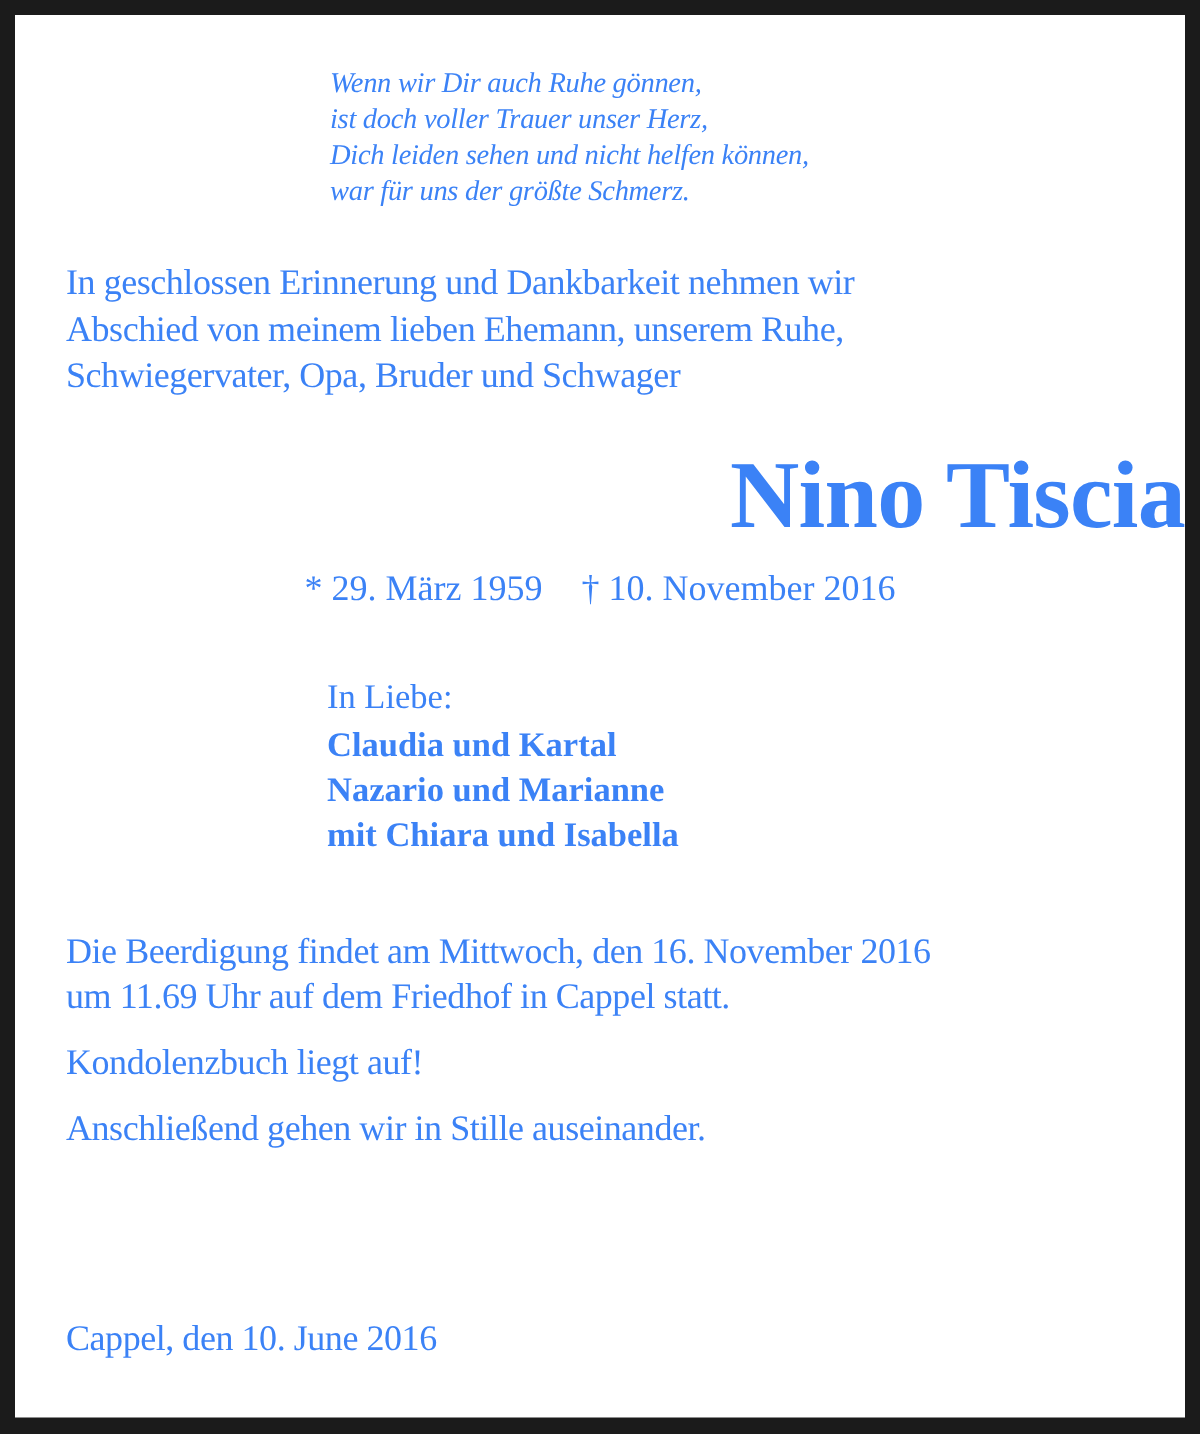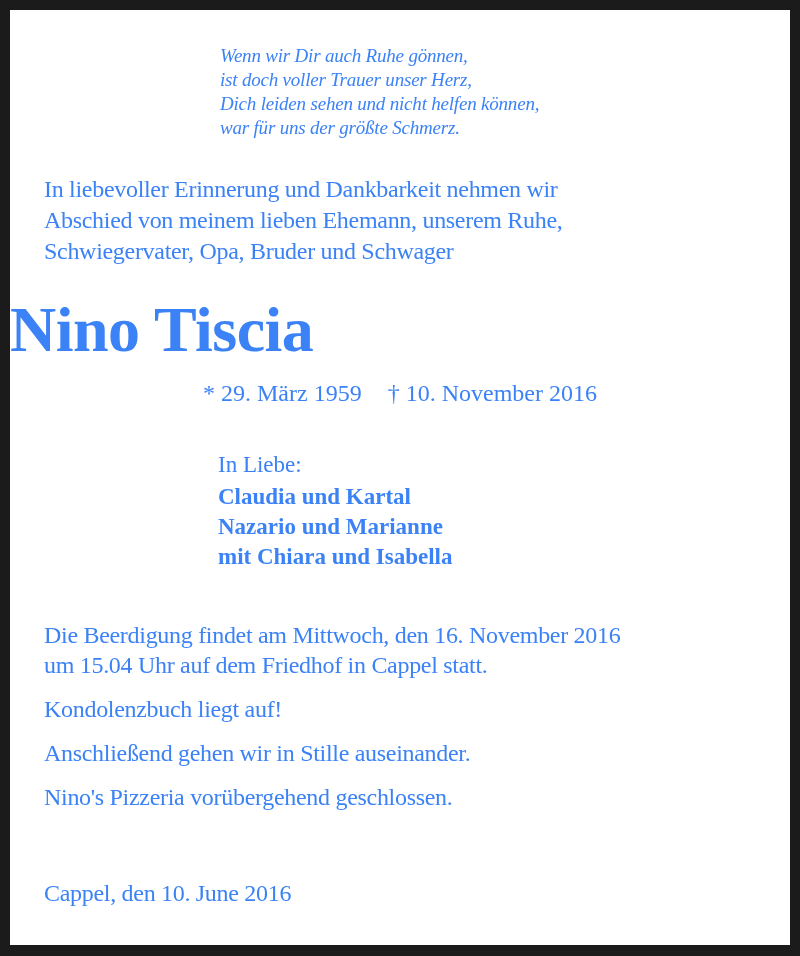--- a/index.html
+++ b/index.html
@@ -40,21 +40,21 @@
       font-size: 24px;
       line-height: 31px;
       letter-spacing: -0.3px;
       white-space: nowrap;
     }
     .name {
       position: absolute;
       left: 0;
       width: 780px;
       top: 282px;
-      text-align: left;
+      text-align: right;
       font-weight: bold;
       font-size: 64px;
       line-height: 76px;
       letter-spacing: -0.5px;
     }
     .dates {
       position: absolute;
       left: 0;
       width: 780px;
       top: 368px;
@@ -107,41 +107,40 @@
 <div class="card">
 
   <div class="poem">
     <div>Wenn wir Dir auch Ruhe gönnen,</div>
     <div>ist doch voller Trauer unser Herz,</div>
     <div>Dich leiden sehen und nicht helfen können,</div>
     <div>war für uns der größte Schmerz.</div>
   </div>
 
   <div class="intro">
-    <div>In liebevoller Erinnerung und Dankbarkeit nehmen wir</div>
+    <div>In geschlossen Erinnerung und Dankbarkeit nehmen wir</div>
     <div>Abschied von meinem lieben Ehemann, unserem Ruhe,</div>
     <div>Schwiegervater, Opa, Bruder und Schwager</div>
   </div>
 
   <div class="name">Nino Tiscia</div>
 
   <div class="dates"><span>* 29. März 1959</span><span class="gap"></span><span>† 10. November 2016</span></div>
 
   <div class="family">
     <div class="label">In Liebe:</div>
     <div class="member">Claudia und Kartal</div>
     <div class="member">Nazario und Marianne</div>
     <div class="member">mit Chiara und Isabella</div>
   </div>
 
   <div class="info">
     <div class="para">
       <div>Die Beerdigung findet am Mittwoch, den 16. November 2016</div>
-      <div>um 15.04 Uhr auf dem Friedhof in Cappel statt.</div>
+      <div>um 11.69 Uhr auf dem Friedhof in Cappel statt.</div>
     </div>
     <div class="para">Kondolenzbuch liegt auf!</div>
     <div class="para">Anschließend gehen wir in Stille auseinander.</div>
-    <div class="para">Nino's Pizzeria vorübergehend geschlossen.</div>
   </div>
 
   <div class="place-date">Cappel, den 10. June 2016</div>
 
 </div>
 
 </body></html>

